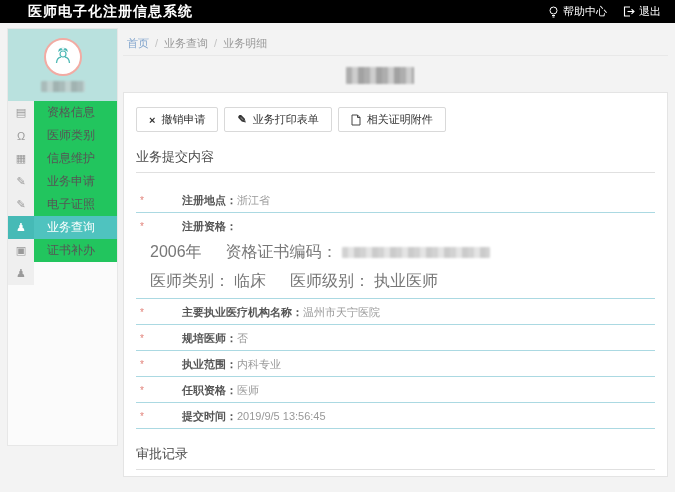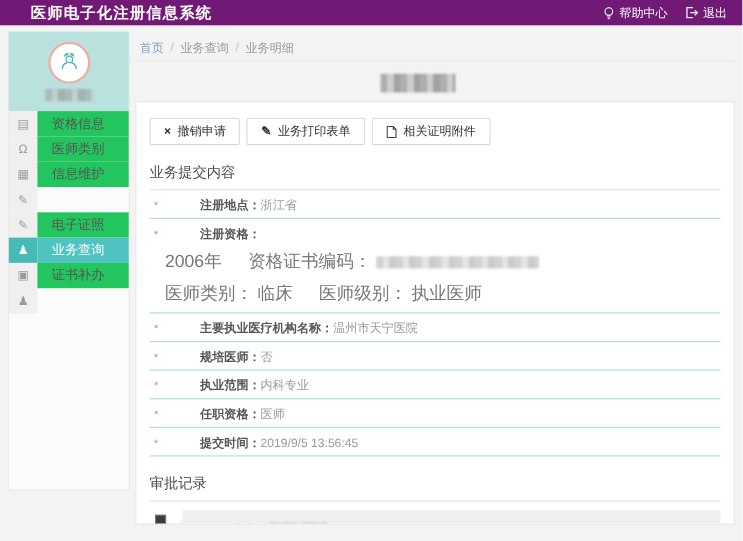--- a/index.html
+++ b/index.html
@@ -2,21 +2,21 @@
 <html><head>
 <meta charset="utf-8">
 <style>
   * { margin:0; padding:0; box-sizing:border-box; }
   html,body { width:675px; height:492px; font-family:"Liberation Sans","DejaVu Sans",sans-serif; }
   body { background:#f3f3f3; overflow:hidden; }
   .page { position:relative; width:675px; height:492px; }
 
   
   .topbar { position:absolute; top:0; left:0; width:675px; height:23px;
-    background:#701a75; display:flex; align-items:center; justify-content:space-between;
+    background:#000000; display:flex; align-items:center; justify-content:space-between;
     padding:0 14px 0 28px; }
   .app-title { color:#ffffff; font-size:14px; font-weight:bold; letter-spacing:1px; }
   .topbar-right { display:flex; align-items:center; gap:16px; }
   .topbar-link { display:flex; align-items:center; gap:4px; color:#ffffff; font-size:11px; cursor:pointer; }
   .topbar-link svg { display:block; }
 
   
   .sidebar { position:absolute; left:7px; top:28px; width:111px; height:418px;
     background:#fbfbfb; border:1px solid #e7e7e7; }
   .profile { height:72px; background:#b9e1de; display:flex; flex-direction:column;
@@ -51,21 +51,21 @@
     background:#ffffff; border:1px solid #e4e4e4; padding:14px 12px 0 12px; overflow:hidden; }
 
   .toolbar { display:flex; gap:6px; margin-bottom:16px; }
   .btn { display:flex; align-items:center; gap:6px; background:#ffffff;
     border:1px solid #d9d9d9; border-radius:2px; padding:4px 12px; font-size:11px;
     color:#333; cursor:pointer; }
   .btn-glyph { font-size:11px; color:#333; font-weight:bold; }
   .btn svg { display:block; }
 
   .section-title { font-size:13px; color:#4a4a4a; padding-bottom:6px;
-    border-bottom:1px solid #e0e0e0; margin-bottom:0; }
+    border-bottom:1px solid #e0e0e0; margin-bottom:14px; }
 
   .field { display:flex; align-items:baseline; padding:6px 0 4px 4px; font-size:11px;
     border-bottom:1px solid #abd9e2; }
   .field.no-line { border-bottom:none; }
   .req { color:#e2837b; margin-right:2px; font-size:10px; }
   .flabel { color:#555; font-weight:bold;margin-left:36px; }
   .fvalue { color:#999; }
   .subrow { display:flex; align-items:center; gap:4px; padding:4px 0 4px 14px;
     font-size:16px; color:#777; }
   .subrow.lined { border-bottom:1px solid #abd9e2; padding-bottom:6px; }
@@ -141,20 +141,21 @@
       <div class="menu-item">
         <span class="menu-ico">Ω</span>
         <span class="menu-lab">医师类别</span>
       </div>
       <div class="menu-item">
         <span class="menu-ico">▦</span>
         <span class="menu-lab">信息维护</span>
       </div>
       <div class="menu-item">
         <span class="menu-ico">✎</span>
+        <span class="menu-lab">业务申请</span>
       </div>
       <div class="menu-item">
         <span class="menu-ico">✎</span>
         <span class="menu-lab">电子证照</span>
       </div>
       <div class="menu-item active">
         <span class="menu-ico">♟</span>
         <span class="menu-lab">业务查询</span>
       </div>
       <div class="menu-item">

